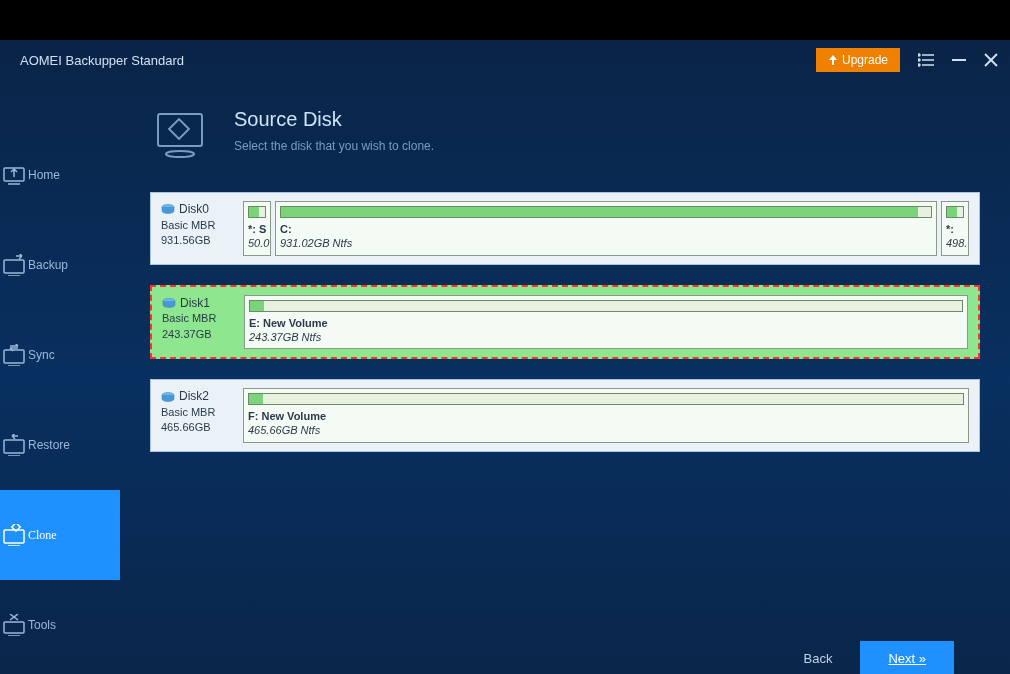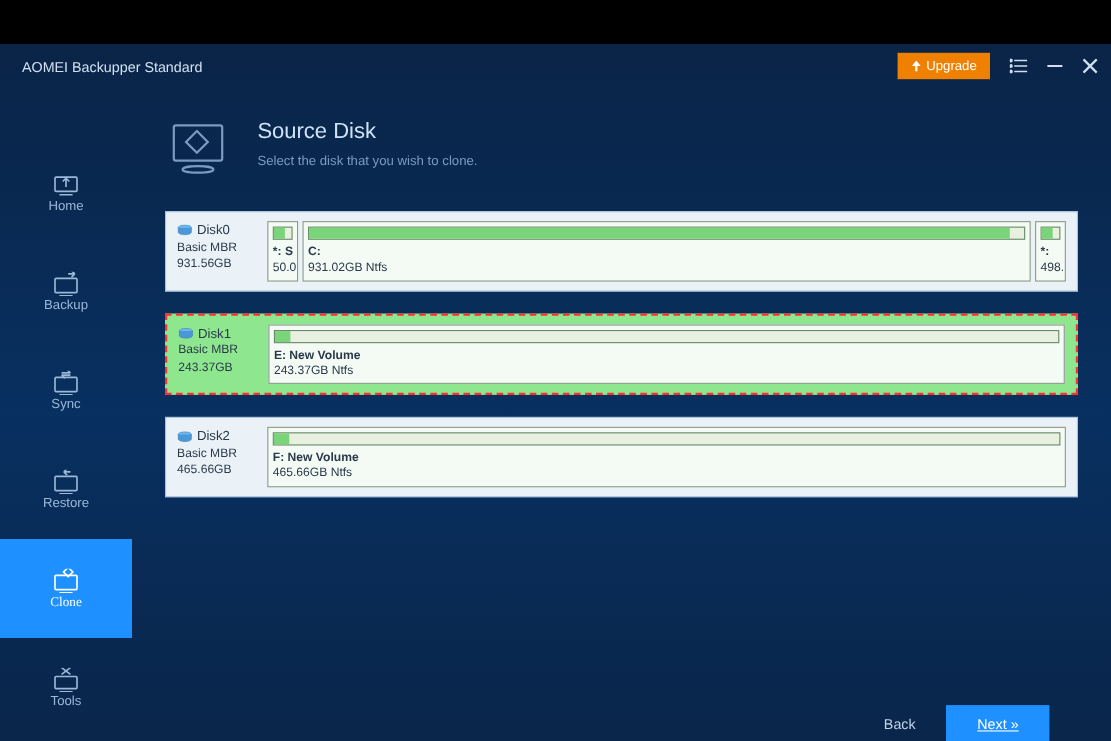--- a/index.html
+++ b/index.html
@@ -5,39 +5,39 @@
 * { margin: 0; padding: 0; box-sizing: border-box; }
 body { font-family: "Segoe UI", Arial, sans-serif; background: #000; width: 1010px; height: 674px; overflow: hidden; }
 .window { width: 1010px; height: 674px; background: linear-gradient(180deg, #0a2447 0%, #083060 50%, #0a2447 100%); display: flex; flex-direction: column; margin-top: 40px; }
 .titlebar { height: 40px; display: flex; align-items: center; padding: 0 12px; color: #d0e0f0; }
 .titlebar-title { font-size: 13px; flex: 1; padding-left: 8px; }
 .upgrade-btn { background: #f08000; color: #fff; border: none; padding: 4px 12px; font-size: 12px; display: flex; align-items: center; gap: 4px; cursor: pointer; height: 24px; }
 .titlebar-icons { display: flex; align-items: center; gap: 18px; margin-left: 18px; }
 .titlebar-icons svg, .titlebar-icons span { cursor: pointer; color: #d0e0f0; }
 .body { flex: 1; display: flex; }
 .sidebar { width: 120px; display: flex; flex-direction: column; padding-top: 50px; }
-.side-item { display: flex; flex-direction: column; align-items: center; justify-content: center; color: #9ab8d8; gap: 0; height: 90px; cursor: pointer; font-size: 12px; }
+.side-item { display: flex; flex-direction: row; align-items: center; justify-content: flex-start; color: #9ab8d8; gap: 0; height: 90px; cursor: pointer; font-size: 12px; }
 .side-item.active { background: #1e90ff; color: #fff; font-family: Liberation Serif, serif; }
 .side-icon { width: 28px; height: 24px; display: flex; align-items: center; justify-content: center; }
 .main { flex: 1; padding: 28px 30px 20px 30px; display: flex; flex-direction: column; }
 .header { display: flex; gap: 24px; align-items: flex-start; margin-bottom: 30px; }
 .header-icon { width: 60px; height: 54px; display: flex; align-items: center; justify-content: center; }
 .header-text h2 { color: #cfe3f7; font-weight: 400; font-size: 20px; margin-bottom: 8px; }
 .header-text p { color: #7a9bc0; font-size: 12px; }
 .disks { display: flex; flex-direction: column; gap: 20px; }
 .disk { background: #eaf2f8; border: 1px solid #a8c4de; padding: 8px 10px; display: flex; gap: 10px; cursor: pointer; }
 .disk.selected { background: #8ee68e; border: 2px dashed #ff3030; }
 .disk-info { width: 72px; flex-shrink: 0; font-size: 11px; color: #2a3a4a; line-height: 1.4; }
 .disk-name { font-weight: normal; font-size: 12px; display: flex; align-items: center; gap: 4px; }
 .disk-parts { flex: 1; display: flex; gap: 4px; }
 .part { background: #f4faf4; border: 1px solid #8a9a8a; position: relative; padding: 4px; font-size: 11px; color: #2a3a4a; line-height: 1.3; overflow: hidden; display: flex; flex-direction: column; }
 .part-bar { height: 12px; background: #e8f0e0; border: 1px solid #6a8a6a; margin-bottom: 4px; position: relative; }
 .part-bar-fill { position: absolute; left: 0; top: 0; bottom: 0; background: #7ad47a; }
 .part-label { font-weight: bold; white-space: nowrap; }
-.part-size { white-space: nowrap; }
+.part-size { white-space: nowrap; font-style: italic; }
 .footer { margin-top: auto; display: flex; justify-content: flex-end; align-items: center; gap: 28px; padding: 10px 26px 18px 0; }
 .btn-back { color: #c0d4ea; font-size: 13px; cursor: pointer; }
 .btn-next { background: #1e90ff; color: #fff; border: none; padding: 10px 28px; font-size: 13px; cursor: pointer; display: flex; align-items: center; gap: 4px; text-decoration: underline; }
 </style>
 </head>
 <body>
 
 <div class="window">
   <div class="titlebar">
     <span class="titlebar-title">AOMEI Backupper Standard</span>

